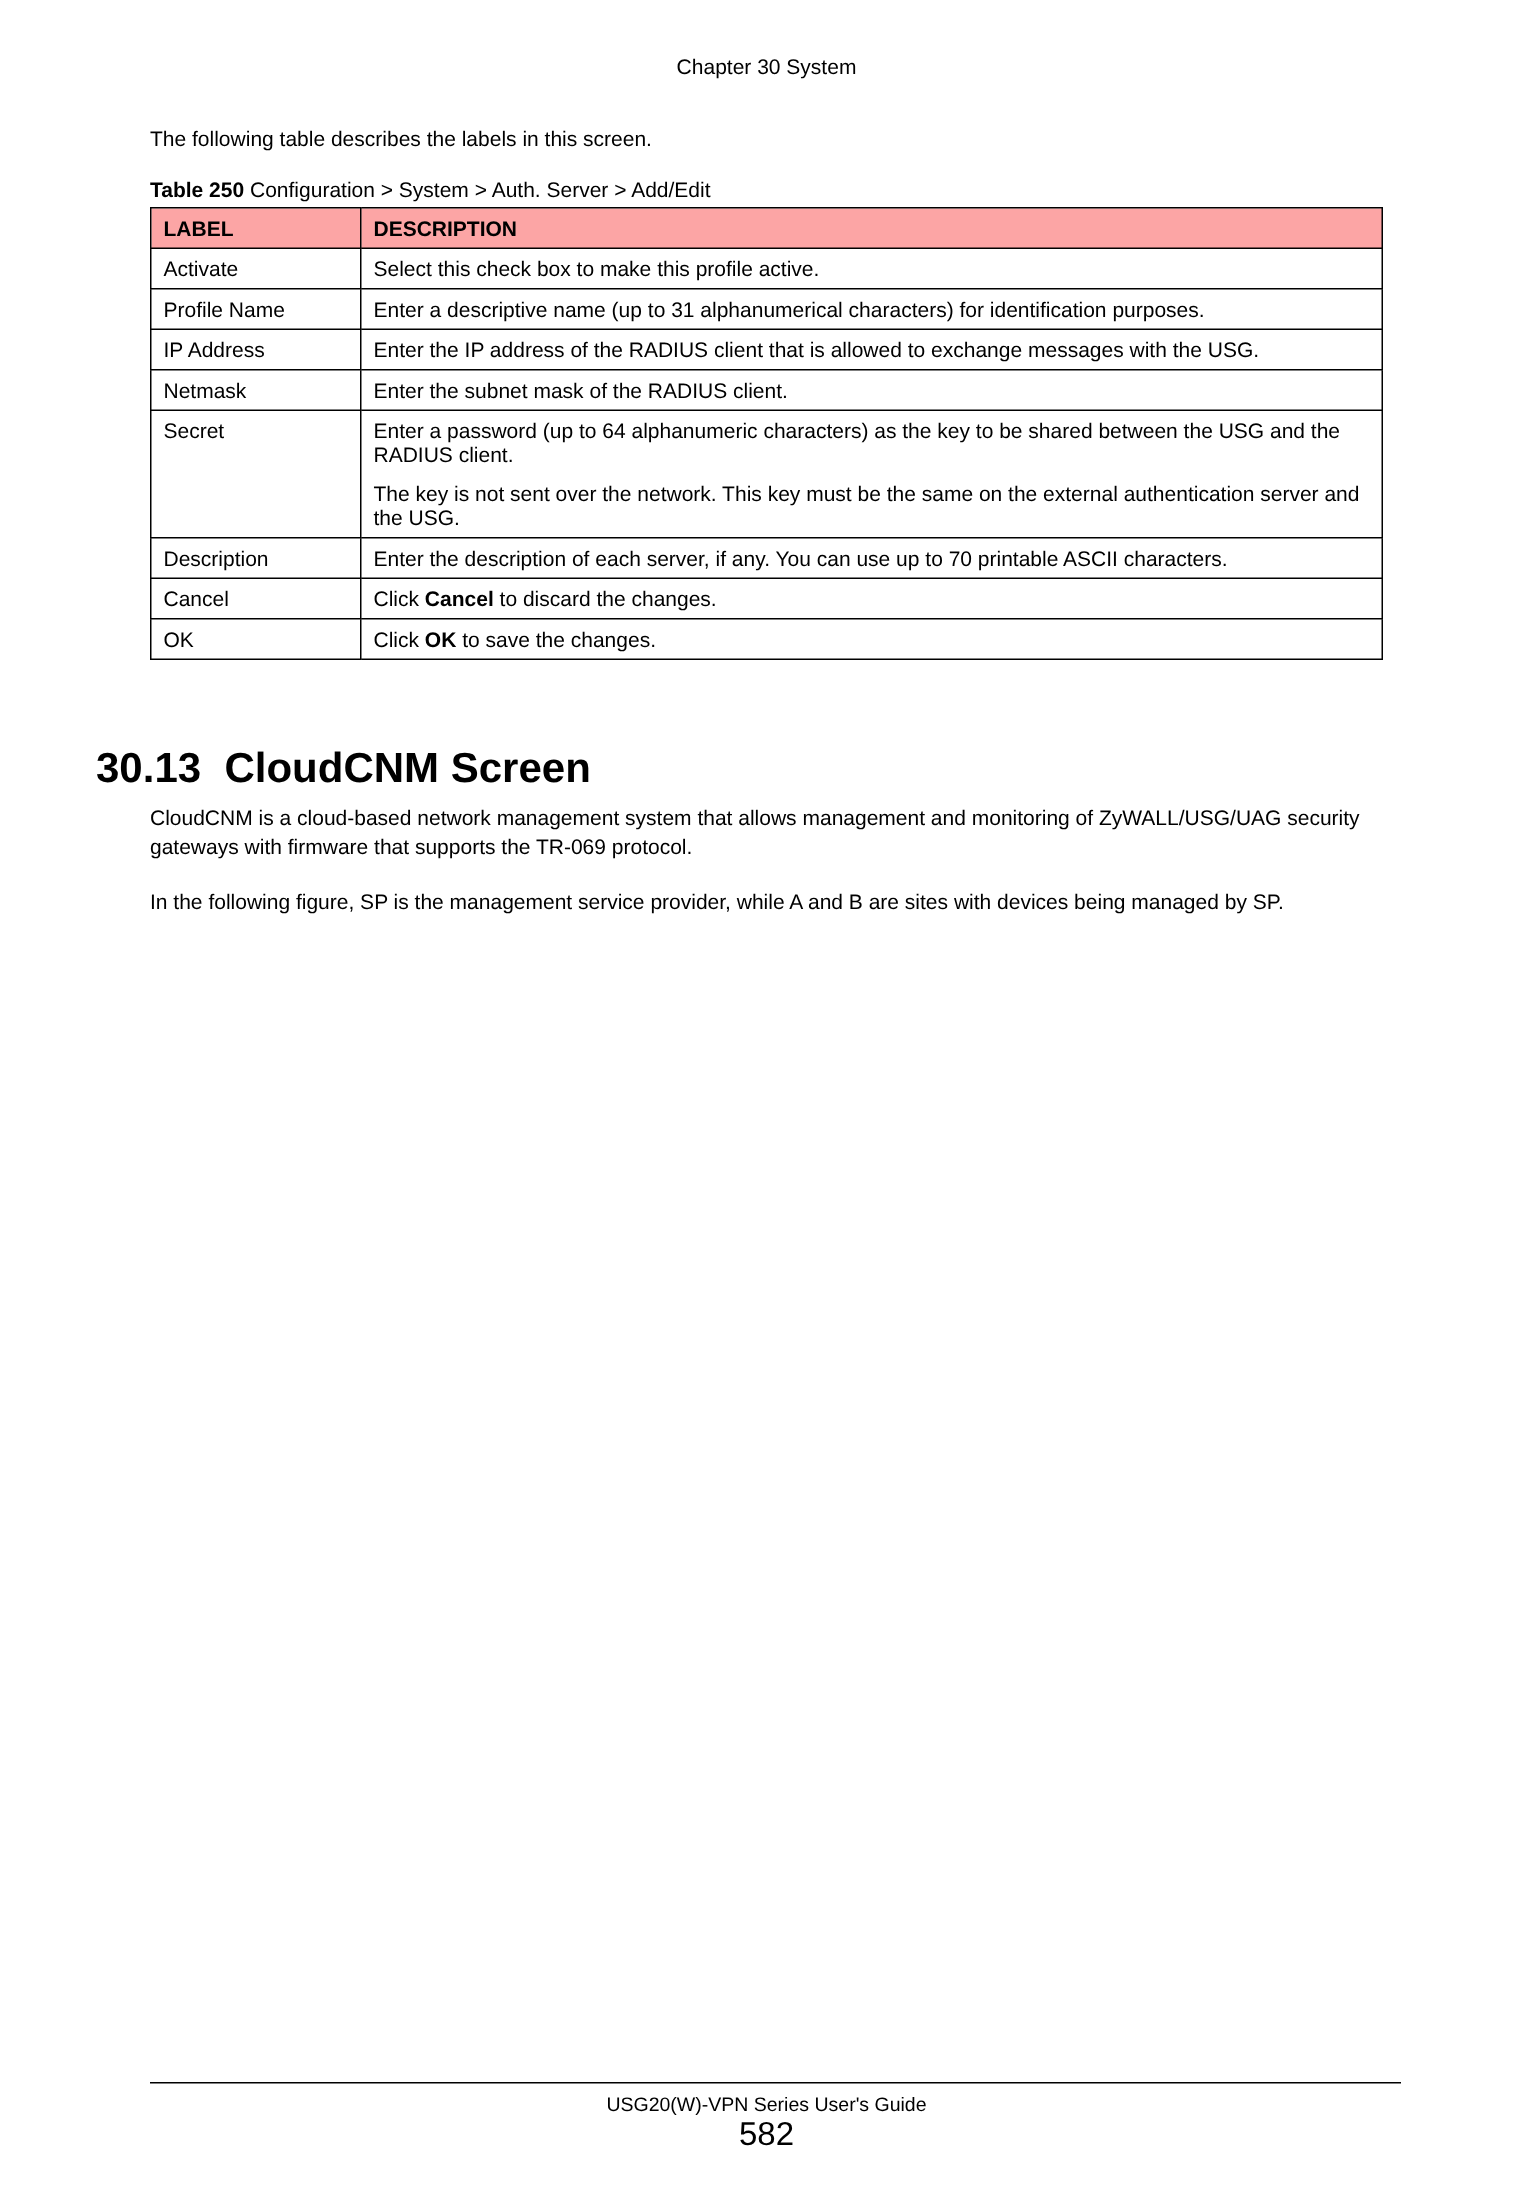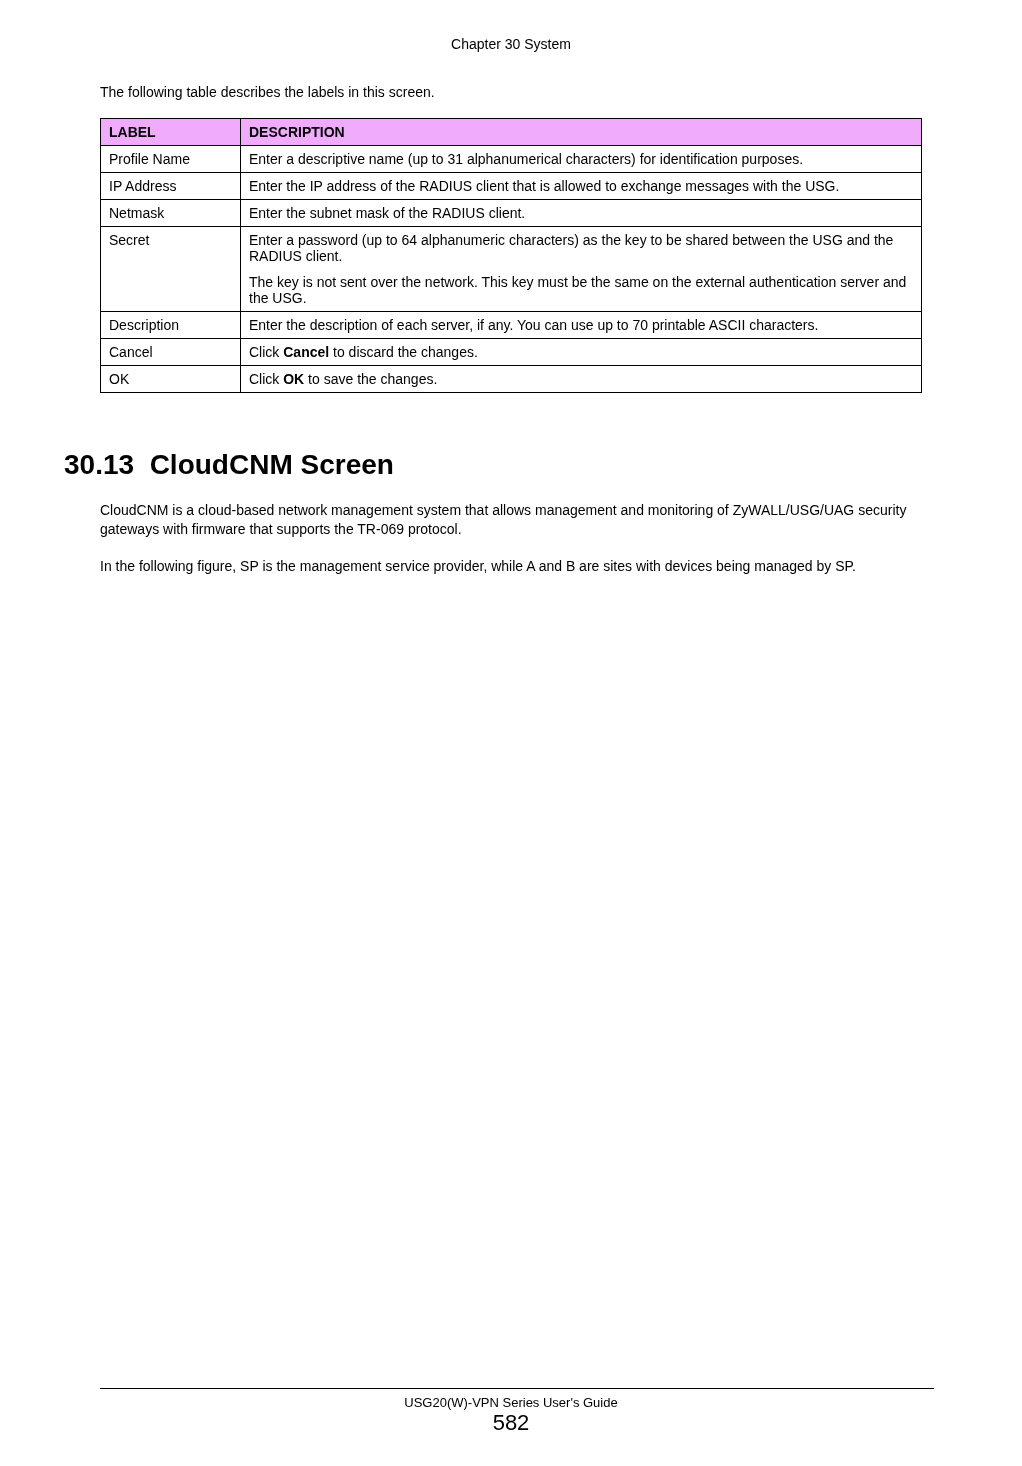--- a/index.html
+++ b/index.html
@@ -42,38 +42,38 @@
       border: 1px solid #000;
       font-size: 14px;
     }
     th, td {
       border: 1px solid #000;
       padding: 5px 8px;
       text-align: left;
       vertical-align: top;
     }
     th {
-      background: #f0abfc;
+      background: #fca5a5;
       font-weight: bold;
     }
     td.label-col {
       width: 140px;
     }
     .desc-para {
       margin-bottom: 10px;
     }
     .desc-para:last-child {
       margin-bottom: 0;
     }
     .section-heading {
       font-family: Arial, Helvetica, sans-serif;
       font-size: 28px;
       font-weight: bold;
       margin-top: 56px;
-      margin-bottom: 20px;
+      margin-bottom: 8px;
       margin-left: -36px;
     }
     .body-para {
       font-size: 14px;
       margin-bottom: 18px;
       line-height: 1.35;
     }
     .footer {
       position: absolute;
       bottom: 30px;
@@ -101,29 +101,36 @@
 <body>
 
 <div class="page-header">
   <span>Chapter 30 System</span>
 </div>
 
 <div class="content">
 
   <p class="intro-text">The following table describes the labels in this screen.</p>
 
+  <p class="table-caption">
+    <span class="tbl-num">Table 250</span><span>   Configuration &gt; System &gt; Auth. Server &gt; Add/Edit</span>
+  </p>
 
   <table>
     <thead>
       <tr>
         <th class="label-col">LABEL</th>
         <th>DESCRIPTION</th>
       </tr>
     </thead>
     <tbody>
+      <tr>
+        <td class="label-col">Activate</td>
+        <td>Select this check box to make this profile active.</td>
+      </tr>
       <tr>
         <td class="label-col">Profile Name</td>
         <td>Enter a descriptive name (up to 31 alphanumerical characters) for identification purposes.</td>
       </tr>
       <tr>
         <td class="label-col">IP Address</td>
         <td>Enter the IP address of the RADIUS client that is allowed to exchange messages with the USG.</td>
       </tr>
       <tr>
         <td class="label-col">Netmask</td>

